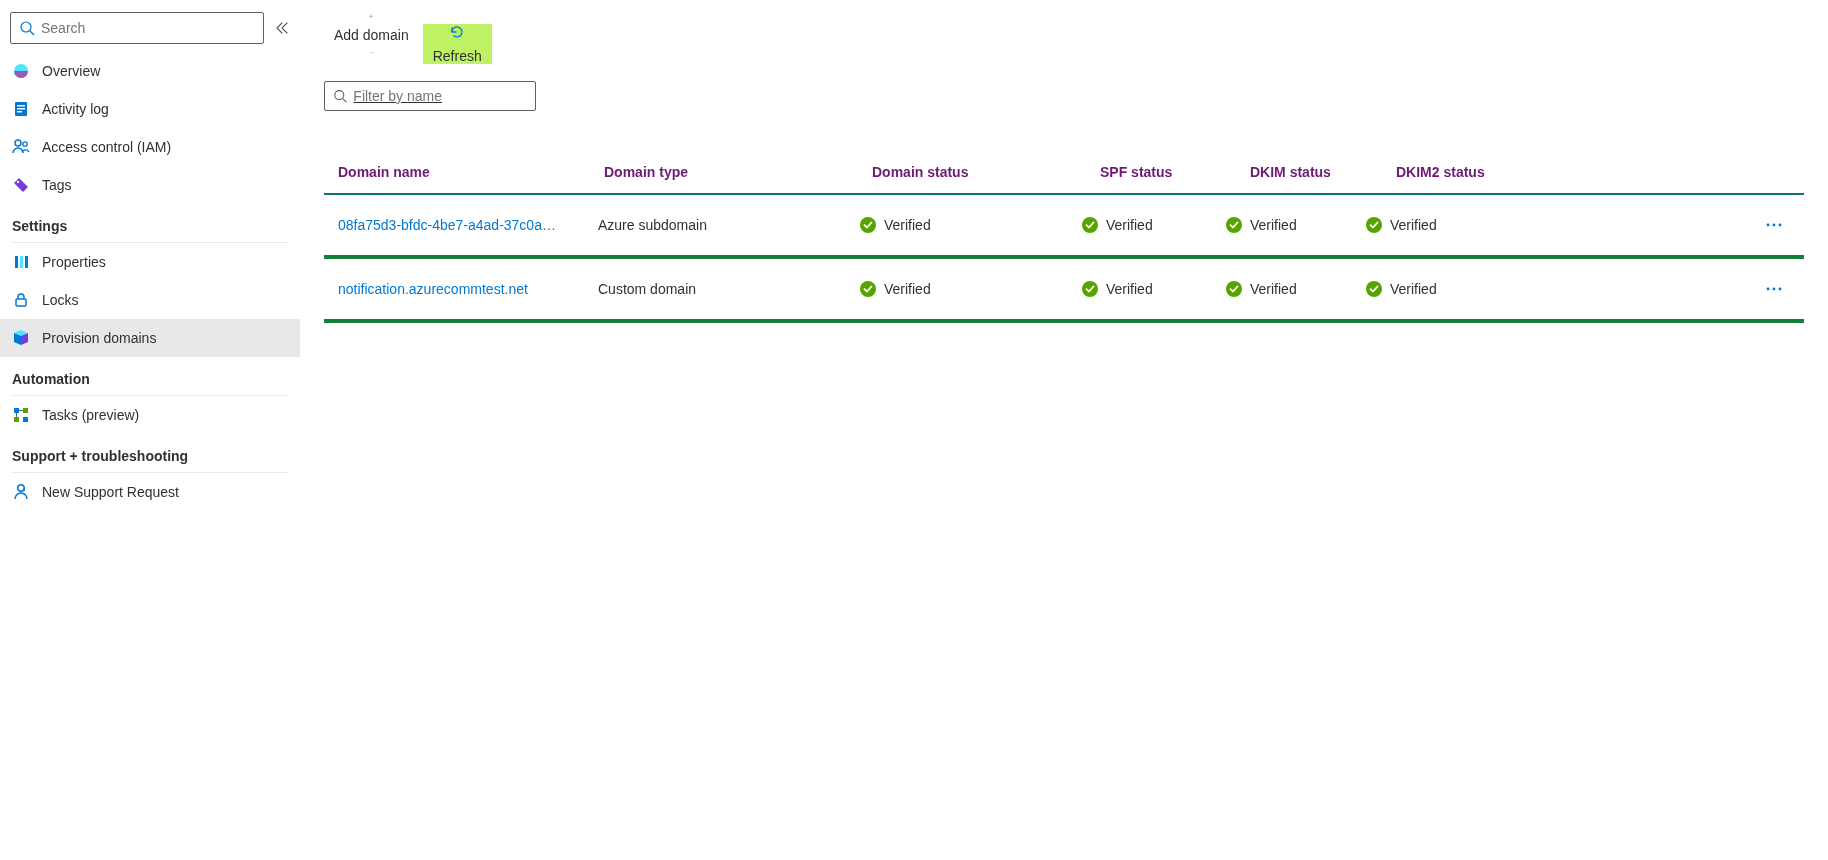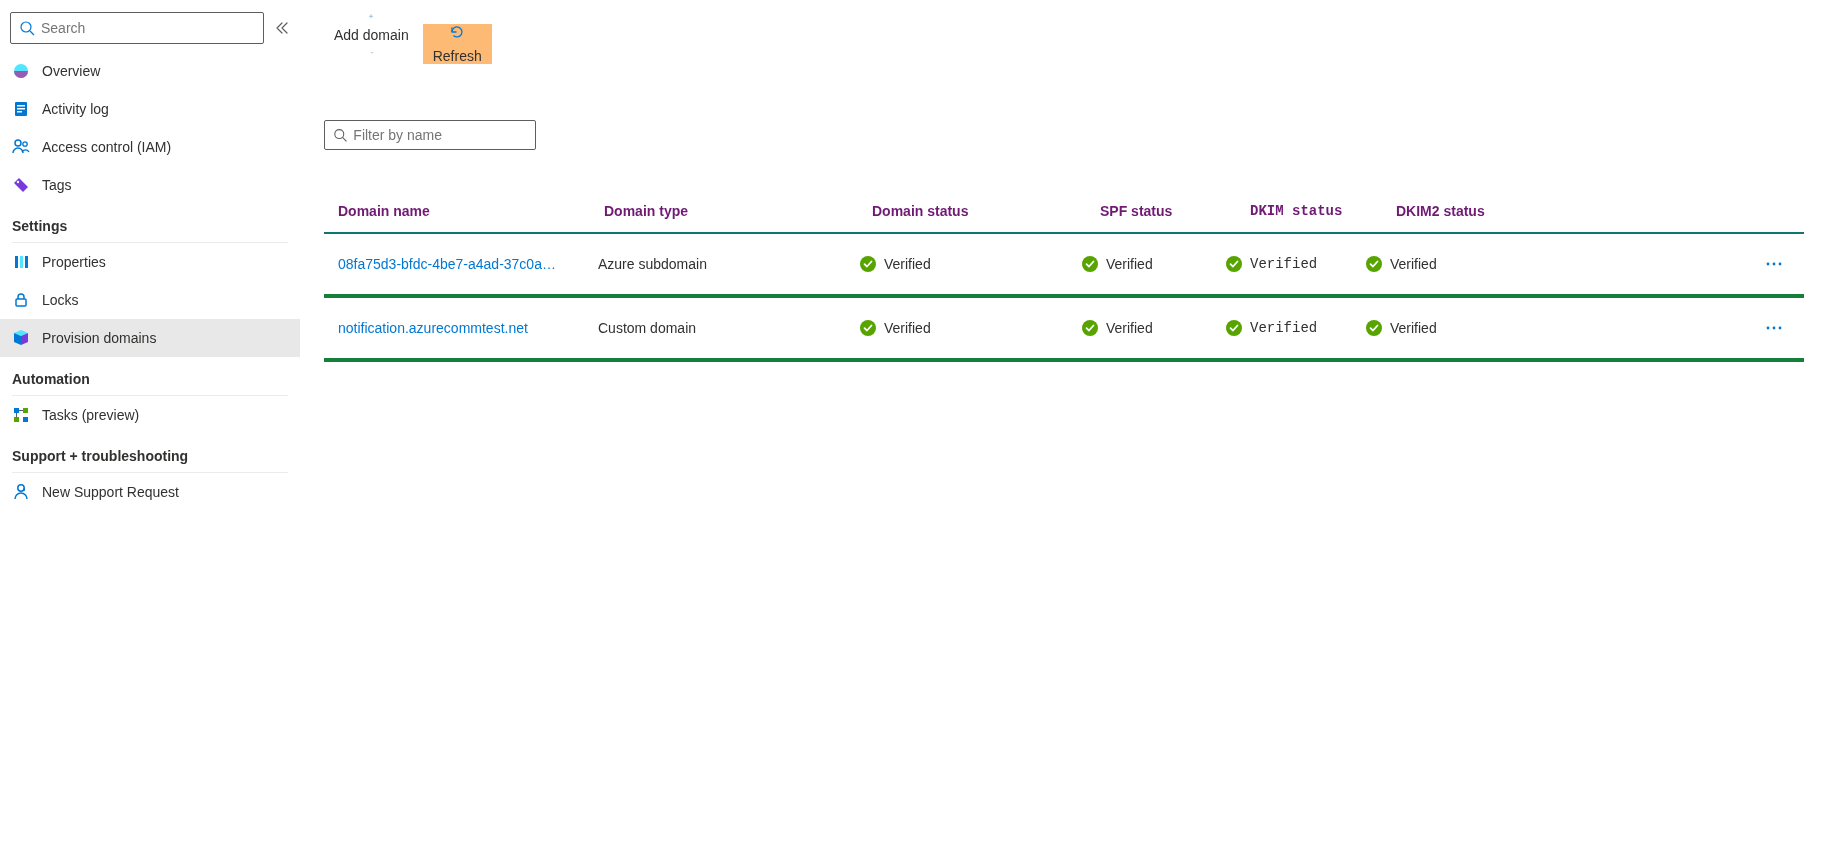--- a/index.html
+++ b/index.html
@@ -15,35 +15,35 @@
   .nav-item { display: flex; align-items: center; height: 38px; padding: 0 12px; cursor: pointer; gap: 12px; }
   .nav-item.selected { background: #e8e8e8; }
   .nav-item .icon { width: 18px; height: 18px; flex-shrink: 0; display:flex; align-items:center; justify-content:center; }
   .nav-item .label { font-size: 14px; color: #323130; }
   .nav-header { font-size: 14px; font-weight: 600; padding: 14px 12px 6px 12px; color: #323130; }
   .nav-sep { border-top: 1px solid #edebe9; margin: 2px 12px 0 12px; }
   
   .main { flex: 1; padding: 12px 0 0 24px; overflow:auto; }
   .toolbar { display: flex; align-items: center; gap: 4px; height: 44px; }
   .tool-btn { display: flex; align-items: center; gap: 8px; padding: 0 10px; height: 40px; cursor: pointer; color: #323130; flex-direction: column; }
-  .tool-btn.active { background: #fdba74; margin-top: 20px; }
+  .tool-btn.active { background: #bef264; margin-top: 20px; }
   .tool-btn svg { color: #0078d4; }
   .tool-btn .chev { color: #605e5c; margin-left: 2px; }
-  .filter-row { margin-top: 64px; }
+  .filter-row { margin-top: 25px; text-decoration: underline; }
   .filter-box { display: flex; align-items: center; width: 212px; height: 30px; border: 1px solid #605e5c; border-radius: 2px; padding: 0 8px; }
   .filter-box input { border:none; outline:none; font-size:14px; margin-left:6px; width:100%; color:#605e5c; }
   
   .table { margin-top: 40px; width: calc(100% - 24px); }
   .thead { display: flex; align-items: center; height: 44px; padding: 0 14px; border-bottom: 2px solid #0f766e; font-weight: 600; font-size: 14px; color: #701a75; gap: 6px; }
   .trow { display: flex; align-items: center; height: 64px; padding: 0 14px; border-bottom: 4px solid #15803d; }
   .col-name { width: 260px; flex-shrink: 0; }
   .col-type { width: 262px; flex-shrink: 0; }
   .col-status { width: 222px; flex-shrink: 0; }
   .col-spf { width: 144px; flex-shrink: 0; }
-  .col-dkim { width: 140px; flex-shrink: 0; font-family: Liberation Mono, monospace; }
+  .col-dkim { width: 140px; flex-shrink: 0; }
   .col-dkim2 { width: 144px; flex-shrink: 0; }
   .col-menu { flex: 1; display:flex; justify-content:flex-end; padding-right: 4px; }
   .link { color: #0078d4; cursor: pointer; white-space: nowrap; overflow: hidden; text-overflow: ellipsis; padding-right: 12px; }
   .status-cell { display: flex; align-items: center; gap: 8px; }
   .verified-icon { width:16px; height:16px; }
   .more-btn { width:24px; height:24px; display:flex; align-items:center; justify-content:center; cursor:pointer; color:#0078d4; }
 </style>
 </head>
 <body>
 

